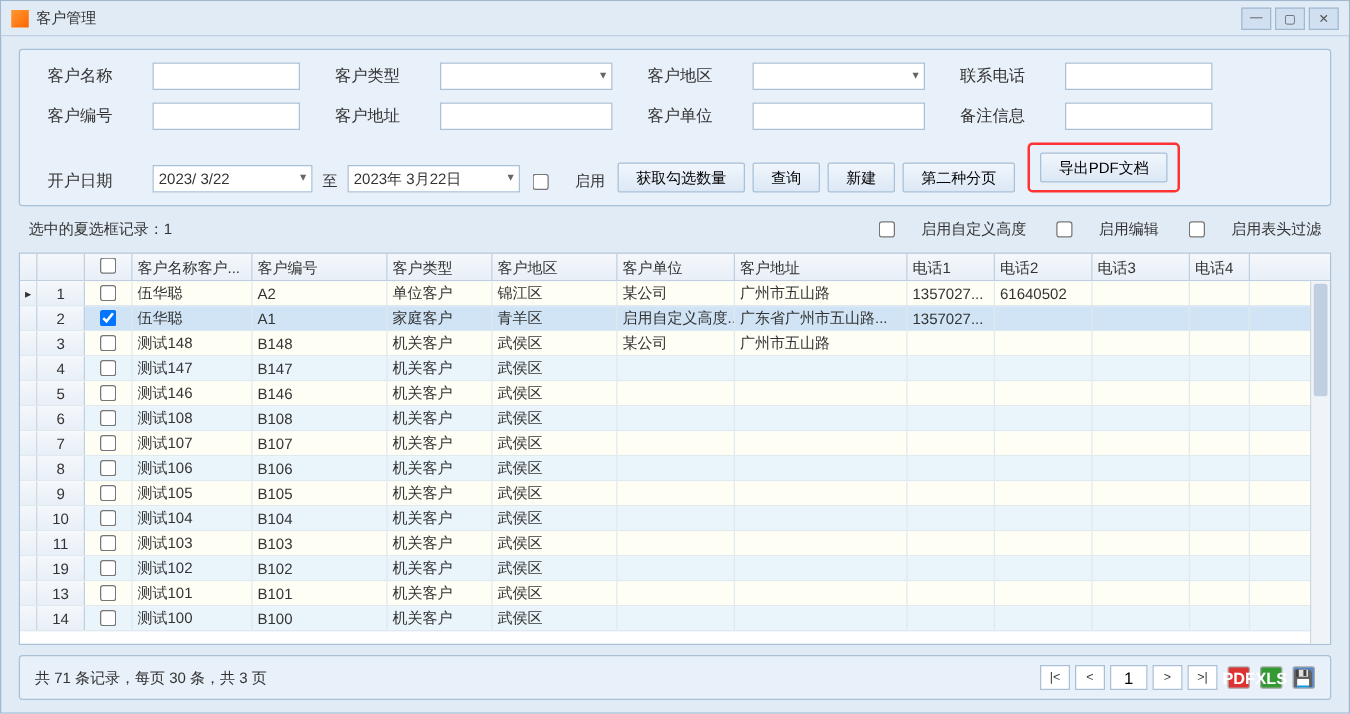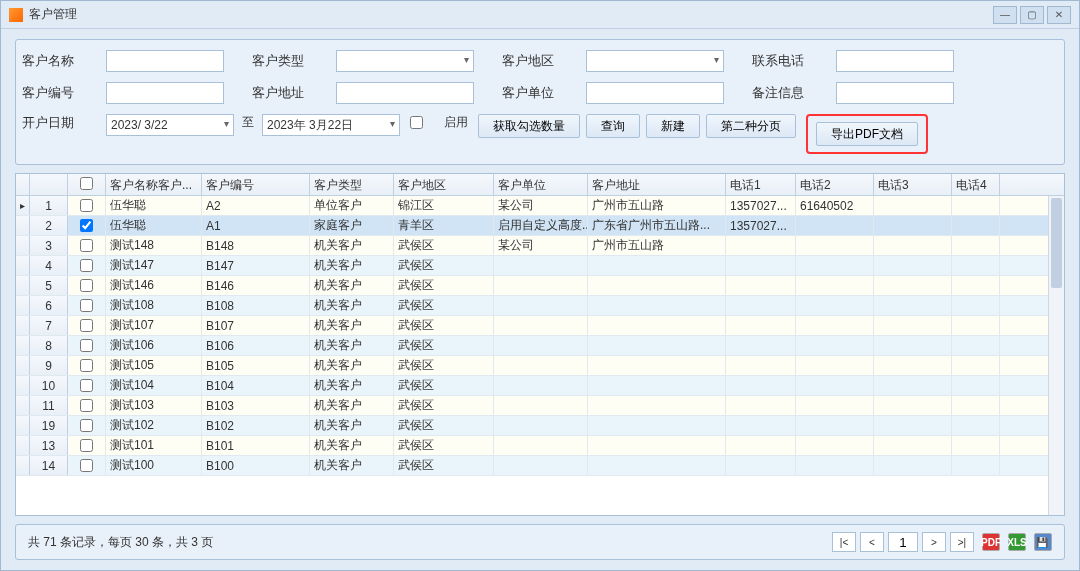--- a/index.html
+++ b/index.html
@@ -6,32 +6,32 @@
     body { background: #e8eff5; width: 1080px; height: 571px; overflow: hidden; font-size: 12px; color: #333; }
     
     .window { width: 1080px; height: 571px; background: #e1ebf5; border: 1px solid #a0b8d0; display: flex; flex-direction: column; }
     .titlebar { height: 28px; background: #e1ebf5; display: flex; align-items: center; padding: 0 8px; border-bottom: 1px solid #c0d0e0; }
     .title-icon { width: 14px; height: 14px; background: linear-gradient(135deg, #ff9933, #ff6600); margin-right: 6px; }
     .title-text { flex: 1; font-size: 12px; color: #333; }
     .win-btn { width: 24px; height: 18px; margin-left: 3px; background: #d0e0f0; border: 1px solid #a0b8d0; display: flex; align-items: center; justify-content: center; font-size: 10px; color: #555; cursor: pointer; }
     
     .content-area { flex: 1; padding: 10px 14px; display: flex; flex-direction: column; gap: 8px; }
     
-    .filter-panel { background: #e8f0f9; border: 1px solid #a8c0d8; border-radius: 3px; padding: 10px 6px; }
+    .filter-panel { background: #e8f0f9; border: 1px solid #a8c0d8; border-radius: 3px; padding: 10px 22px; }
     .filter-row { display: flex; align-items: center; margin-bottom: 10px; gap: 0; }
     .filter-row:last-child { margin-bottom: 0; }
     .f-label { width: 84px; font-size: 13px; color: #333; }
     .f-input { width: 118px; height: 22px; border: 1px solid #a8c0d8; background: #fff; padding: 0 4px; margin-right: 28px; }
     .f-combo { width: 138px; height: 22px; border: 1px solid #a8c0d8; background: #fff; margin-right: 28px; position: relative; }
     .f-combo::after { content: "▾"; position: absolute; right: 4px; top: 3px; color: #666; font-size: 10px; }
     .f-date { width: 128px; height: 22px; border: 1px solid #a8c0d8; background: #fff; padding: 0 4px; display: inline-flex; align-items: center; position: relative; }
     .f-date::after { content: "▾"; position: absolute; right: 4px; top: 3px; color: #666; font-size: 10px; }
     .f-btn { height: 24px; padding: 0 14px; background: linear-gradient(#f0f6fc,#dce8f5); border: 1px solid #a8c0d8; border-radius: 2px; cursor: pointer; font-size: 12px; margin-right: 6px; }
     .export-btn-wrap { border: 2px solid #ff3333; border-radius: 4px; padding: 6px 8px; display: inline-block; margin-left: 4px; }
-    .btn-row { display: flex; align-items: flex-start; flex-wrap: wrap; }
+    .btn-row { display: flex; align-items: flex-end; flex-wrap: wrap; }
     .sep { margin: 0 8px; }
     
     .options-row { display: flex; align-items: center; justify-content: space-between; padding: 2px 8px; }
     .sel-label { font-size: 12px; }
     .opt-group { display: flex; gap: 24px; }
     .chk-label { display: flex; align-items: center; gap: 21px; font-size: 12px; }
     .chk-label input { width: 13px; height: 13px; }
     
     .grid-wrap { flex: 1; border: 1px solid #a8c0d8; background: #fff; overflow: hidden; position: relative; display: flex; flex-direction: column; }
     .grid-header { display: flex; background: linear-gradient(#f5f8fc,#e8eff7); border-bottom: 1px solid #c0d0e0; height: 22px; }
@@ -57,21 +57,21 @@
     .w-addr { width: 138px; }
     .w-tel1 { width: 70px; }
     .w-tel2 { width: 78px; }
     .w-tel3 { width: 78px; }
     .w-tel4 { width: 48px; }
     
     .footer-bar { height: 36px; background: #e8f0f9; border: 1px solid #a8c0d8; border-radius: 3px; display: flex; align-items: center; padding: 0 12px; justify-content: space-between; }
     .pager { display: flex; align-items: center; gap: 4px; }
     .p-btn { width: 24px; height: 20px; border: 1px solid #a8c0d8; background: #fff; display: flex; align-items: center; justify-content: center; font-size: 10px; cursor: pointer; }
     .p-input { width: 30px; height: 20px; border: 1px solid #a8c0d8; text-align: center; }
-    .mini-icon { width: 18px; height: 18px; border: 1px solid #aaa; margin-left: 4px; display: inline-flex; align-items:center; justify-content:center; font-size:10px; font-weight:bold; color:#fff; border-radius:2px; }
+    .mini-icon { width: 18px; height: 18px; border: 1px solid #aaa; margin-left: 4px; display: inline-flex; align-items:center; justify-content:center; font-size:13px; font-weight:bold; color:#fff; border-radius:2px; }
     .ic-pdf { background:#d33; }
     .ic-xls { background:#393; }
     .ic-save { background:#5588cc; }
     
     .scrollbar-v { position:absolute; right:0; top:22px; bottom:0; width:16px; background:#f0f4f8; border-left:1px solid #d0d8e0; }
     .scroll-thumb { position:absolute; left:2px; right:2px; top:2px; height:90px; background:#c0d0e0; border-radius:2px; }
   </style>
 </head>
 <body>
 
@@ -123,20 +123,37 @@
         <button class="f-btn">获取勾选数量</button>
         <button class="f-btn">查询</button>
         <button class="f-btn">新建</button>
         <button class="f-btn">第二种分页</button>
         <span class="export-btn-wrap">
           <button class="f-btn" style="margin:0">导出PDF文档</button>
         </span>
       </div>
     </div>
 
+    <div class="options-row">
+      <span class="sel-label">选中的夏选框记录：1</span>
+      <div class="opt-group">
+        <label class="chk-label">
+            <input type="checkbox" style="">
+            <span>启用自定义高度</span>
+          </label>
+        <label class="chk-label">
+            <input type="checkbox" style="">
+            <span>启用编辑</span>
+          </label>
+        <label class="chk-label">
+            <input type="checkbox" style="">
+            <span>启用表头过滤</span>
+          </label>
+      </div>
+    </div>
 
     <div class="grid-wrap">
       <div class="grid-header">
         <div class="gh w-ind"></div>
         <div class="gh w-num"></div>
         <div class="gh w-chk" style="text-align:center"><input type="checkbox" style=""></div>
         <div class="gh w-name">客户名称客户...</div>
         <div class="gh w-code">客户编号</div>
         <div class="gh w-type">客户类型</div>
         <div class="gh w-region">客户地区</div>

